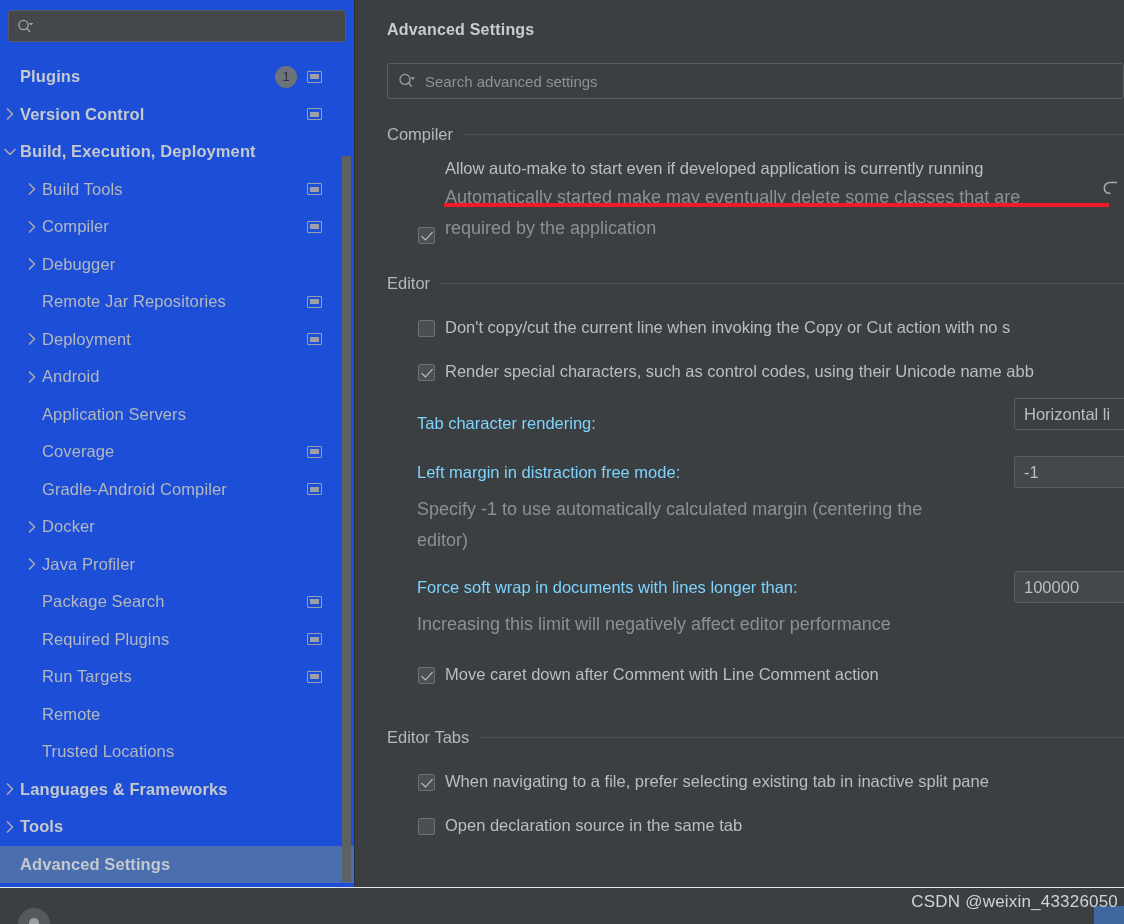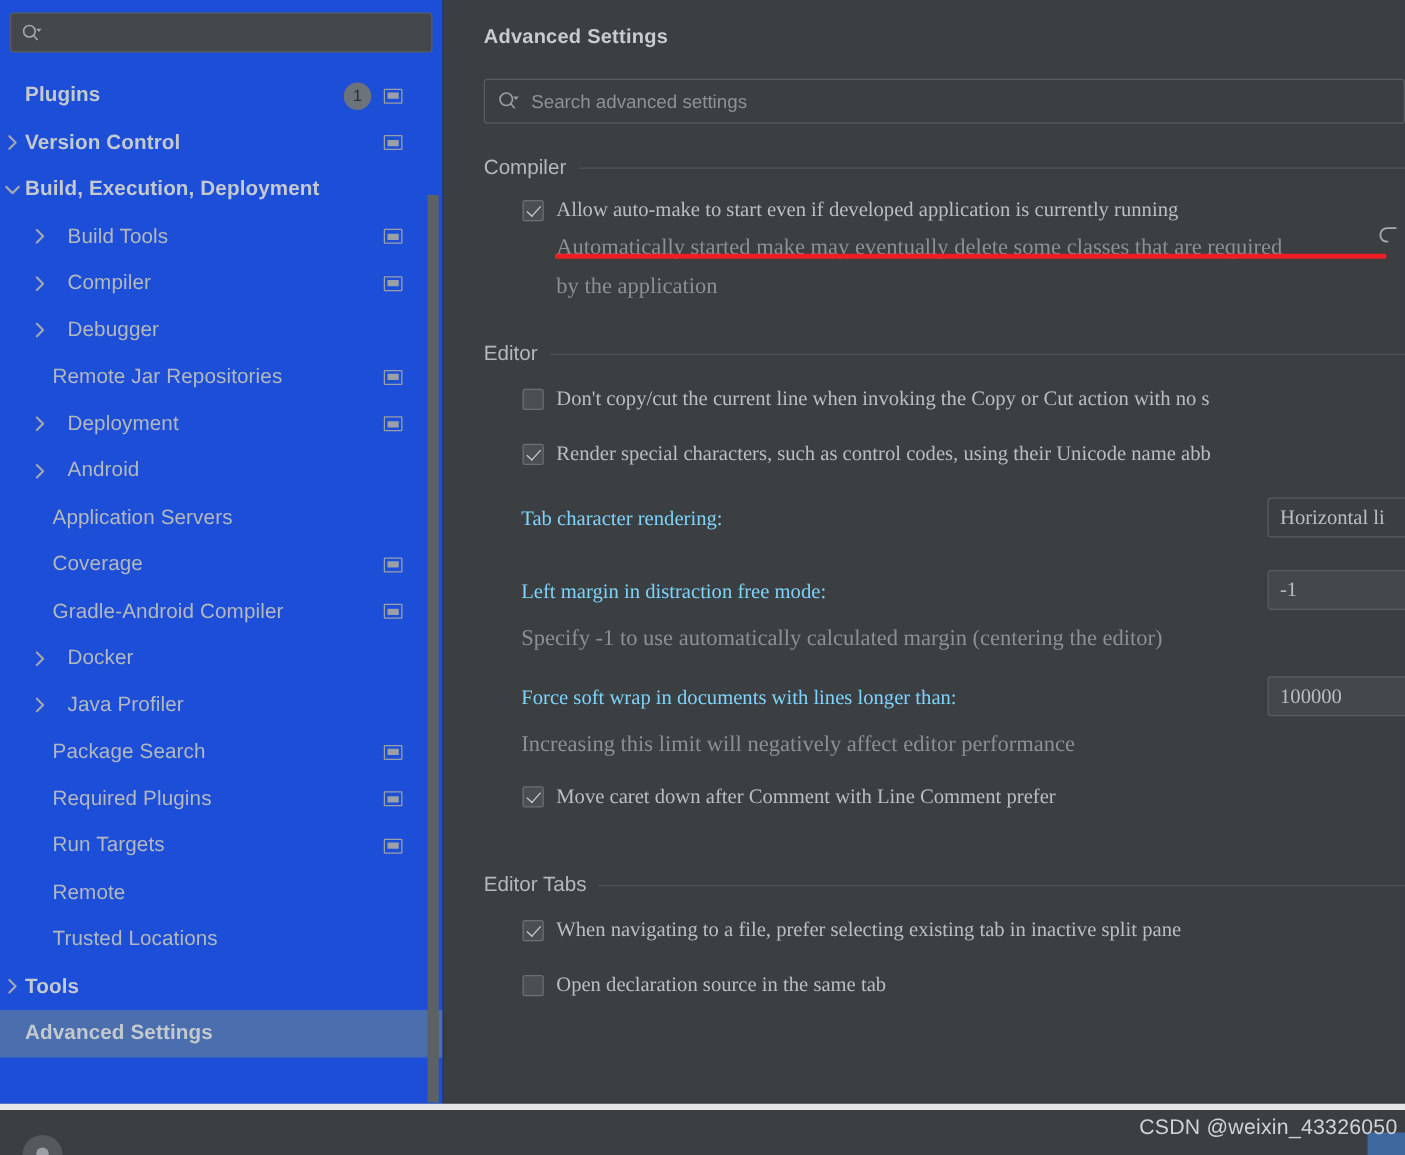--- a/index.html
+++ b/index.html
@@ -85,21 +85,21 @@
     color: #b3b8bd;
     white-space: nowrap;
     letter-spacing: 0.1px;
   }
   .tree-row.bold .tree-label {
     font-weight: bold;
     color: #c4c9ce;
   }
   .lvl0 .tree-label { margin-left: 0px; }
   .lvl1 { padding-left: 22px; }
-  .lvl1 .tree-label { margin-left: 12px; }
+  .lvl1 .tree-label { margin-left: 0px; }
   .lvl1.noarrow .tree-label { margin-left: 20px; }
   .lvl0.noarrow .tree-label { margin-left: 20px; }
   .spacer { flex: 1 1 auto; }
   .badge {
     width: 22px; height: 22px;
     border-radius: 50%;
     background: #6c737a;
     color: #2f3234;
     font-size: 13px;
     display: flex;
@@ -182,25 +182,24 @@
     color: #b3b8bd;
     white-space: nowrap;
   }
   .group-rule {
     flex: 1 1 auto;
     height: 1px;
     background: #4f5356;
   }
   .setting-row {
     display: flex;
-    align-items: flex-start;
+    align-items: flex-end;
     position: relative;
     padding-left: 31px;
     min-height: 28px;
-    font-family: Liberation Serif, serif;
   }
   .cb {
     width: 17px; height: 17px;
     box-sizing: border-box;
     border: 1px solid #6b7075;
     background: #4b4f51;
     border-radius: 2px;
     flex: 0 0 17px;
     position: relative;
     margin-right: 10px;
@@ -271,21 +270,21 @@
     font-size: 17px;
     color: #cfd3d7;
     font-family: "Liberation Sans", sans-serif;
     letter-spacing: 0.2px;
   }
   .bottom-strip {
     position: absolute;
     left: 0; right: 0; bottom: 0;
     height: 36px;
     background: #3c3f41;
-    border-top: 5px solid #e5e5e5;
+    border-top: 1px solid #e5e5e5;
   }
   .bl-circle {
     position: absolute;
     left: 18px;
     bottom: -16px;
     width: 32px; height: 32px;
     border-radius: 50%;
     background: #55595c;
   }
   .bl-circle::after {
@@ -463,20 +462,29 @@
         <div class="tree-row lvl1 noarrow">
           <span class="tree-label">Trusted Locations</span>
           <span class="spacer"></span>
         </div>
         <div class="tree-row lvl0 bold">
           <span class="arrow">
             <svg width="12" height="14" viewBox="0 0 12 14">
               <path d="M3.5 2 L8.5 7 L3.5 12" fill="none" stroke="#a3a8ad" stroke-width="1.7" stroke-linecap="round" stroke-linejoin="round"></path>
             </svg>
           </span>
+          <span class="tree-label">Languages &amp; Frameworks</span>
+          <span class="spacer"></span>
+        </div>
+        <div class="tree-row lvl0 bold">
+          <span class="arrow">
+            <svg width="12" height="14" viewBox="0 0 12 14">
+              <path d="M3.5 2 L8.5 7 L3.5 12" fill="none" stroke="#a3a8ad" stroke-width="1.7" stroke-linecap="round" stroke-linejoin="round"></path>
+            </svg>
+          </span>
           <span class="tree-label">Tools</span>
           <span class="spacer"></span>
         </div>
         <div class="tree-row lvl0 bold noarrow selected">
           <span class="tree-label">Advanced Settings</span>
           <span class="spacer"></span>
         </div>
       </div>
 
     <div class="sb-scrollbar"></div>
@@ -546,21 +554,21 @@
       <div class="setting-row" style="margin-top:22px; padding-left:30px; display:block;">
         <span class="field-label">Force soft wrap in documents with lines longer than:</span>
         <span class="ctl-input" style="left:627px; top:-7px;">
           <span>100000</span>
         </span>
         <div class="desc" style="margin-top:12px;">Increasing this limit will negatively affect editor performance</div>
       </div>
 
       <div class="setting-row" style="margin-top:16px;">
         <span class="cb checked"></span>
-        <span class="cb-label">Move caret down after Comment with Line Comment prefer</span>
+        <span class="cb-label">Move caret down after Comment with Line Comment action</span>
       </div>
     </div>
 
     <div class="group" style="margin-top:44px;">
       <div class="group-header">
         <span class="group-title">Editor Tabs</span>
         <span class="group-rule"></span>
       </div>
 
       <div class="setting-row" style="margin-top:16px;">

